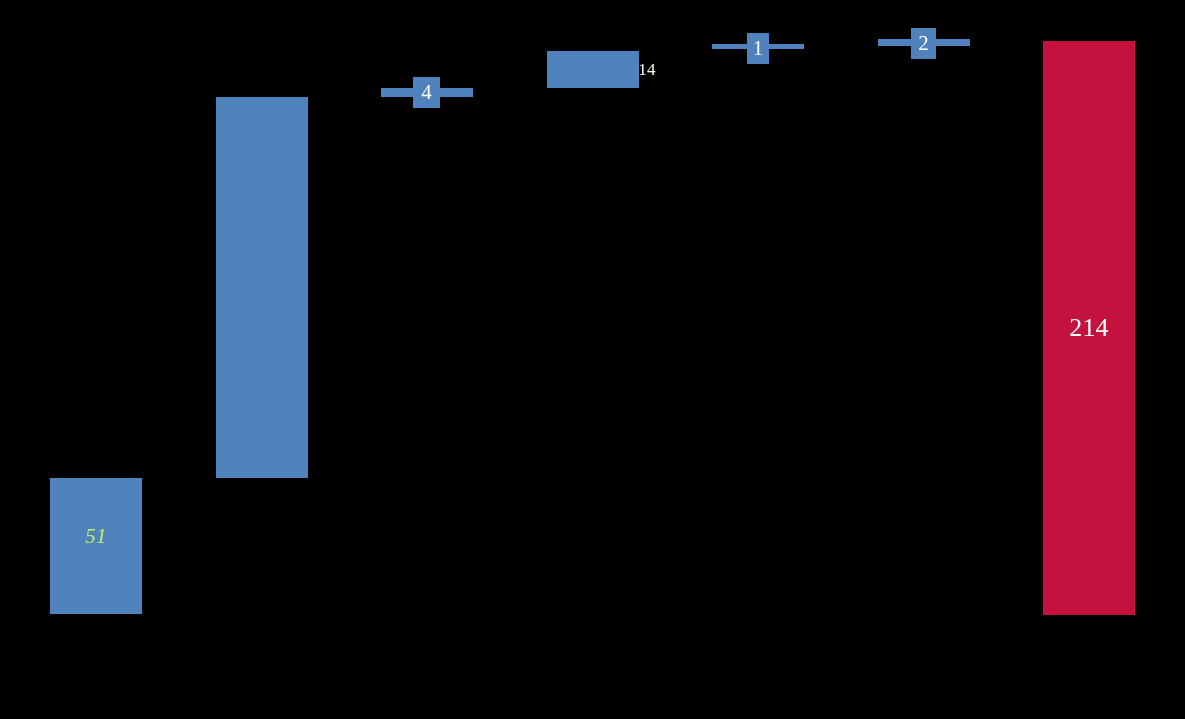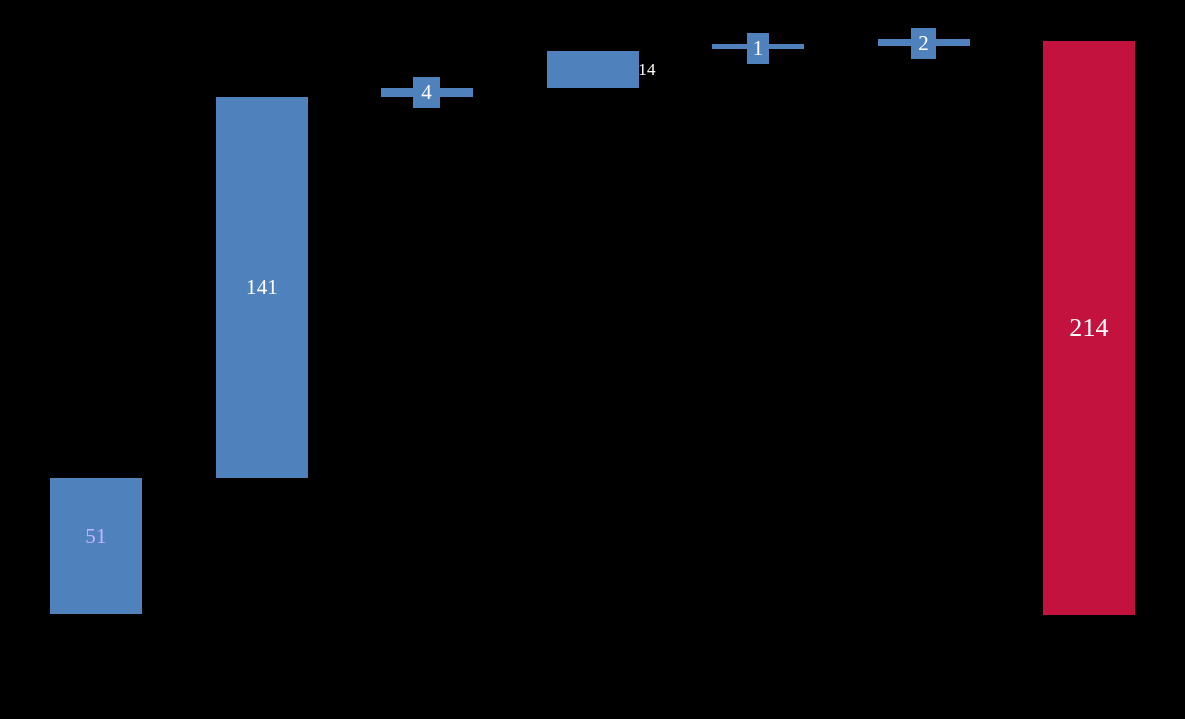--- a/index.html
+++ b/index.html
@@ -57,24 +57,23 @@
     background: #4F81BD;
   }
 </style>
 </head>
 <body>
 
 <div id="chart-root" style="background: rgb(0, 0, 0);">
   <div class="plot-area">
 
     <div class="wf-bar blue" style="left: 50px; top: 478px; width: 92px; height: 136px; background: rgb(79, 129, 189);"></div>
-    <div class="wf-label" style="left: 50px; top: 478px; width: 92px; height: 116px; font-size: 21px; color: #c4b5fd;">51</div>
+    <div class="wf-label" style="left: 50px; top: 478px; width: 92px; height: 116px; font-size: 21px; color: #bef264; font-style: italic;">51</div>
 
     <div class="wf-bar blue" style="left: 216px; top: 97px; width: 92px; height: 381px; background: rgb(79, 129, 189);"></div>
-    <div class="wf-label" style="left: 216px; top: 97px; width: 92px; height: 381px; font-size: 21px; color: rgb(255, 255, 255);">141</div>
 
     <div class="wf-line" style="left: 381px; top: 88px; width: 92px; height: 9px; background: rgb(79, 129, 189);"></div>
     <div class="wf-label chip" style="left: 413px; top: 77px; width: 27px; height: 31px; font-size: 21px; background: rgb(79, 129, 189); color: rgb(255, 255, 255);">4</div>
 
     <div class="wf-bar blue" style="left: 547px; top: 51px; width: 92px; height: 37px; background: rgb(79, 129, 189);"></div>
     <div class="wf-label" style="left: 547px; top: 51px; width: 104px; height: 37px; font-size: 17px; color: rgb(255, 255, 255); margin-left: 48px;">14</div>
 
     <div class="wf-line" style="left: 712px; top: 44px; width: 92px; height: 5px; background: rgb(79, 129, 189);"></div>
     <div class="wf-label chip" style="left: 747px; top: 33px; width: 22px; height: 31px; font-size: 21px; background: rgb(79, 129, 189); color: rgb(255, 255, 255);">1</div>
 

